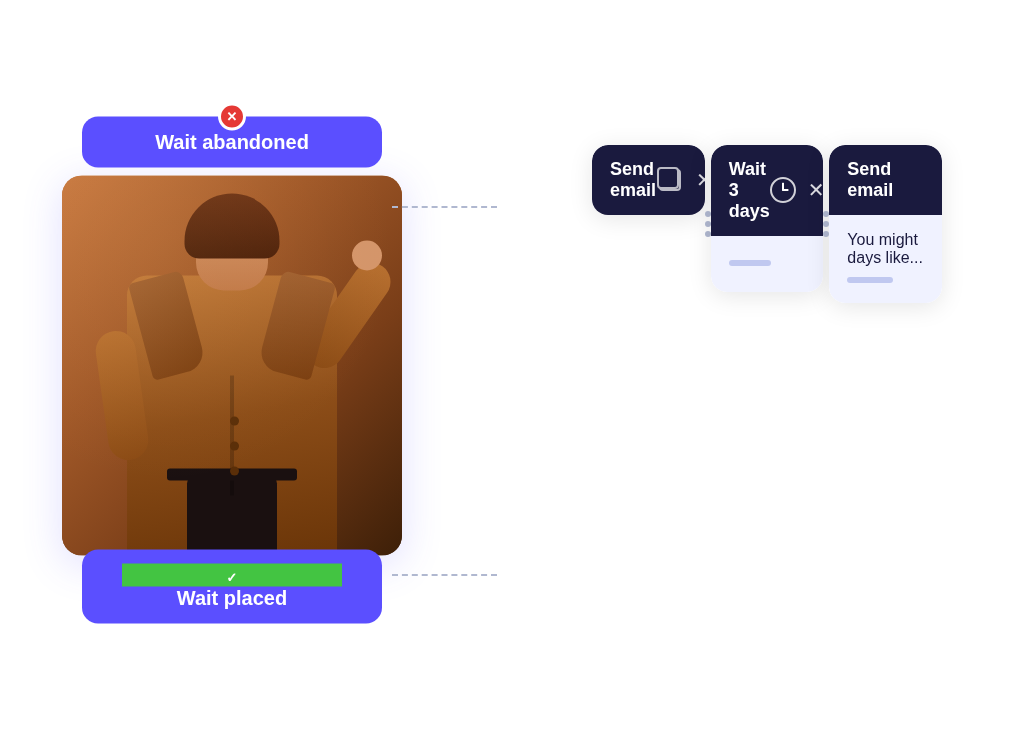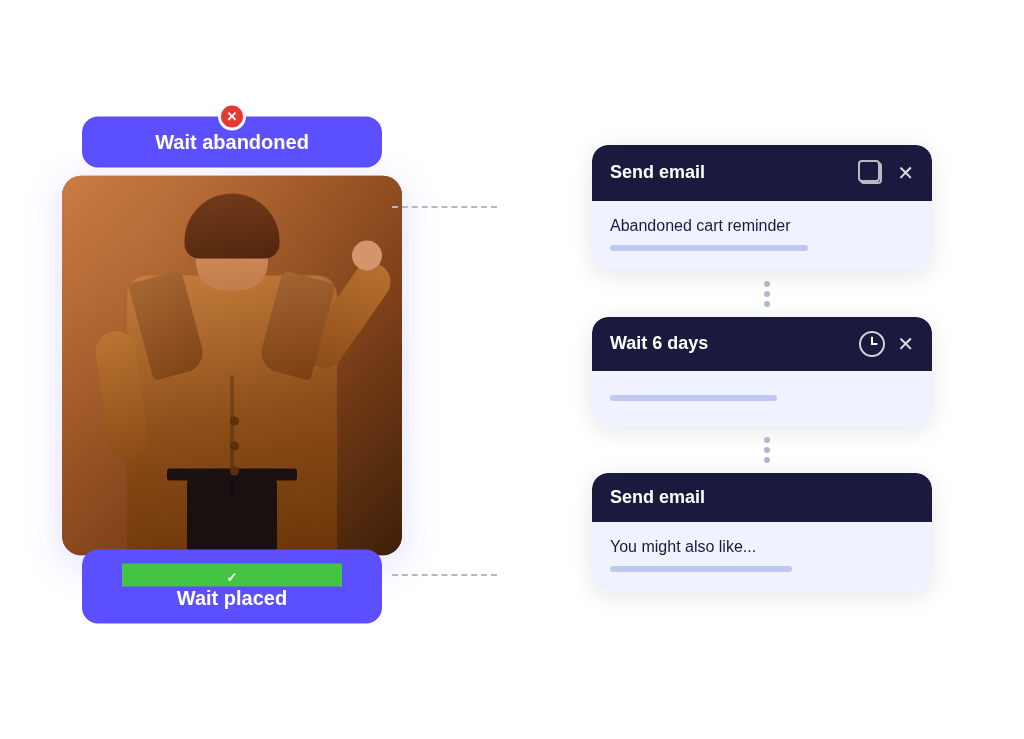--- a/index.html
+++ b/index.html
@@ -238,21 +238,21 @@
       display: flex;
       flex-direction: column;
       align-items: center;
     }
 
     .right-column {
       position: absolute;
       right: 0;
       top: 0;
       display: flex;
-      flex-direction: column;
+      flex-direction: row;
       align-items: flex-start;
       width: 350px;
     }
   </style>
 </head>
 <body>
 
 <div class="scene">
 
   <div class="left-column">
@@ -322,35 +322,31 @@
     <div class="action-card">
       <div class="card-header">
         <span class="card-header-title">Send email</span>
         <div class="card-header-actions">
           <div class="card-icon">
             <div class="card-icon-copy"></div>
           </div>
           <span class="x-close">✕</span>
         </div>
       </div>
-      <div class="card-body">
-        <div class="card-body-text">Abandoned cart reminder</div>
-        <div class="card-body-bar" style="width:65%;"></div>
-      </div>
     </div>
 
     <div class="connector" style="align-self:center;">
       <div class="dot"></div>
       <div class="dot"></div>
       <div class="dot"></div>
     </div>
 
     <div class="action-card">
       <div class="card-header">
-        <span class="card-header-title">Wait 6 days</span>
+        <span class="card-header-title">Wait 3 days</span>
         <div class="card-header-actions">
           <div class="clock-icon"></div>
           <span class="x-close">✕</span>
         </div>
       </div>
       <div class="card-body" style="min-height:56px;">
         <div class="card-body-bar" style="width:55%; margin-top:8px;"></div>
       </div>
     </div>
 
@@ -361,20 +357,20 @@
     </div>
 
     <div class="action-card">
       <div class="card-header">
         <span class="card-header-title">Send email</span>
         <div class="card-header-actions">
           
         </div>
       </div>
       <div class="card-body">
-        <div class="card-body-text">You might also like...</div>
+        <div class="card-body-text">You might days like...</div>
         <div class="card-body-bar" style="width:60%;"></div>
       </div>
     </div>
 
   </div>
 
 </div>
 
 </body></html>

